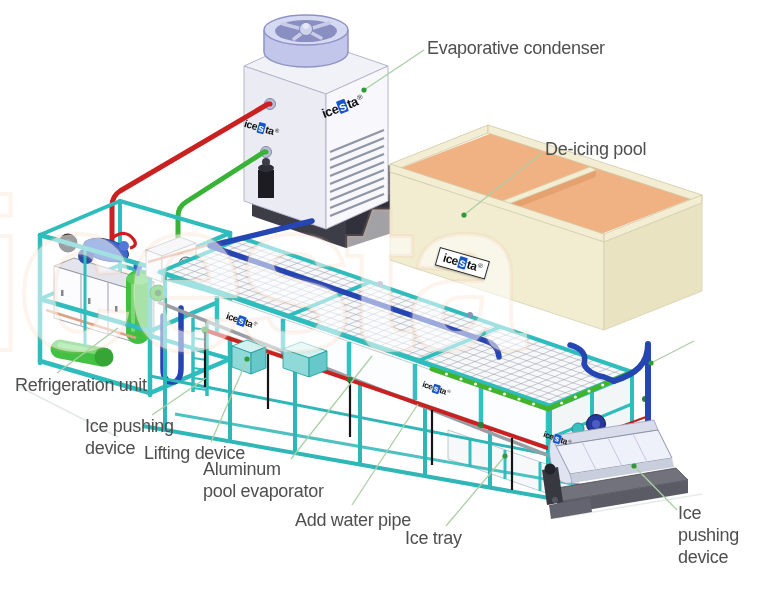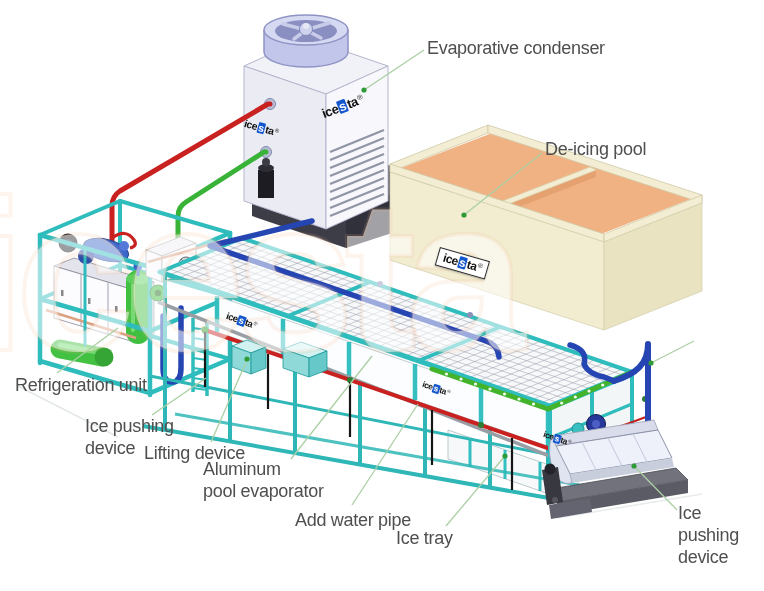--- a/index.html
+++ b/index.html
@@ -393,21 +393,21 @@
 
 <div class="lbl" style="left:427px;top:38px;">Evaporative condenser</div>
 <div class="lbl" style="left:545px;top:139px;">De-icing pool</div>
 <div class="lbl" style="left:15px;top:375px;">Refrigeration unit</div>
 <div class="lbl" style="left:85px;top:416px;">Ice pushing
 device</div>
 <div class="lbl" style="left:144px;top:443px;">Lifting device</div>
 <div class="lbl" style="left:203px;top:459px;">Aluminum
 pool evaporator</div>
 <div class="lbl" style="left:295px;top:510px;">Add water pipe</div>
-<div class="lbl" style="left:396px;top:528px;">Ice tray</div>
+<div class="lbl" style="left:405px;top:528px;">Ice tray</div>
 <div class="lbl" style="left:678px;top:503px;">Ice pushing
 device</div>
 
 <span class="icesta-logo" style="left:246px;top:118px;font-size:10.5px;transform:rotate(16deg);">
   <span class="lg-a">ice</span>
       <span class="lg-s">s</span>
       <span class="lg-b">ta</span>
       <span class="lg-r">®</span>
 </span>
 <span class="icesta-logo" style="left:320px;top:108px;font-size:13px;transform:rotate(-21deg);">

